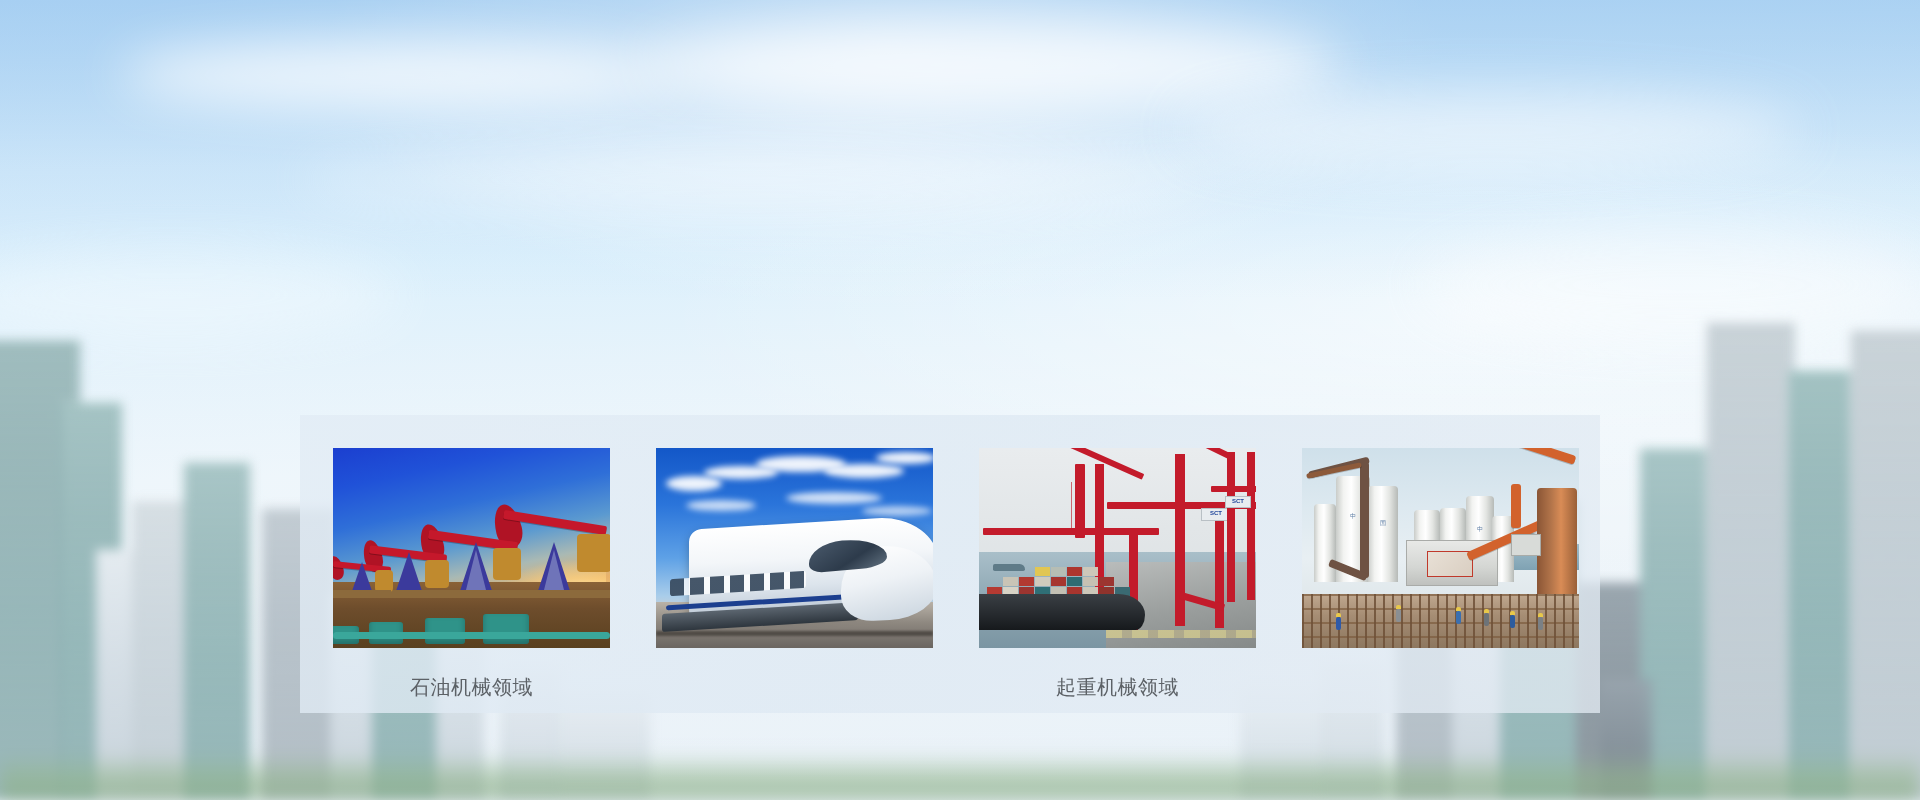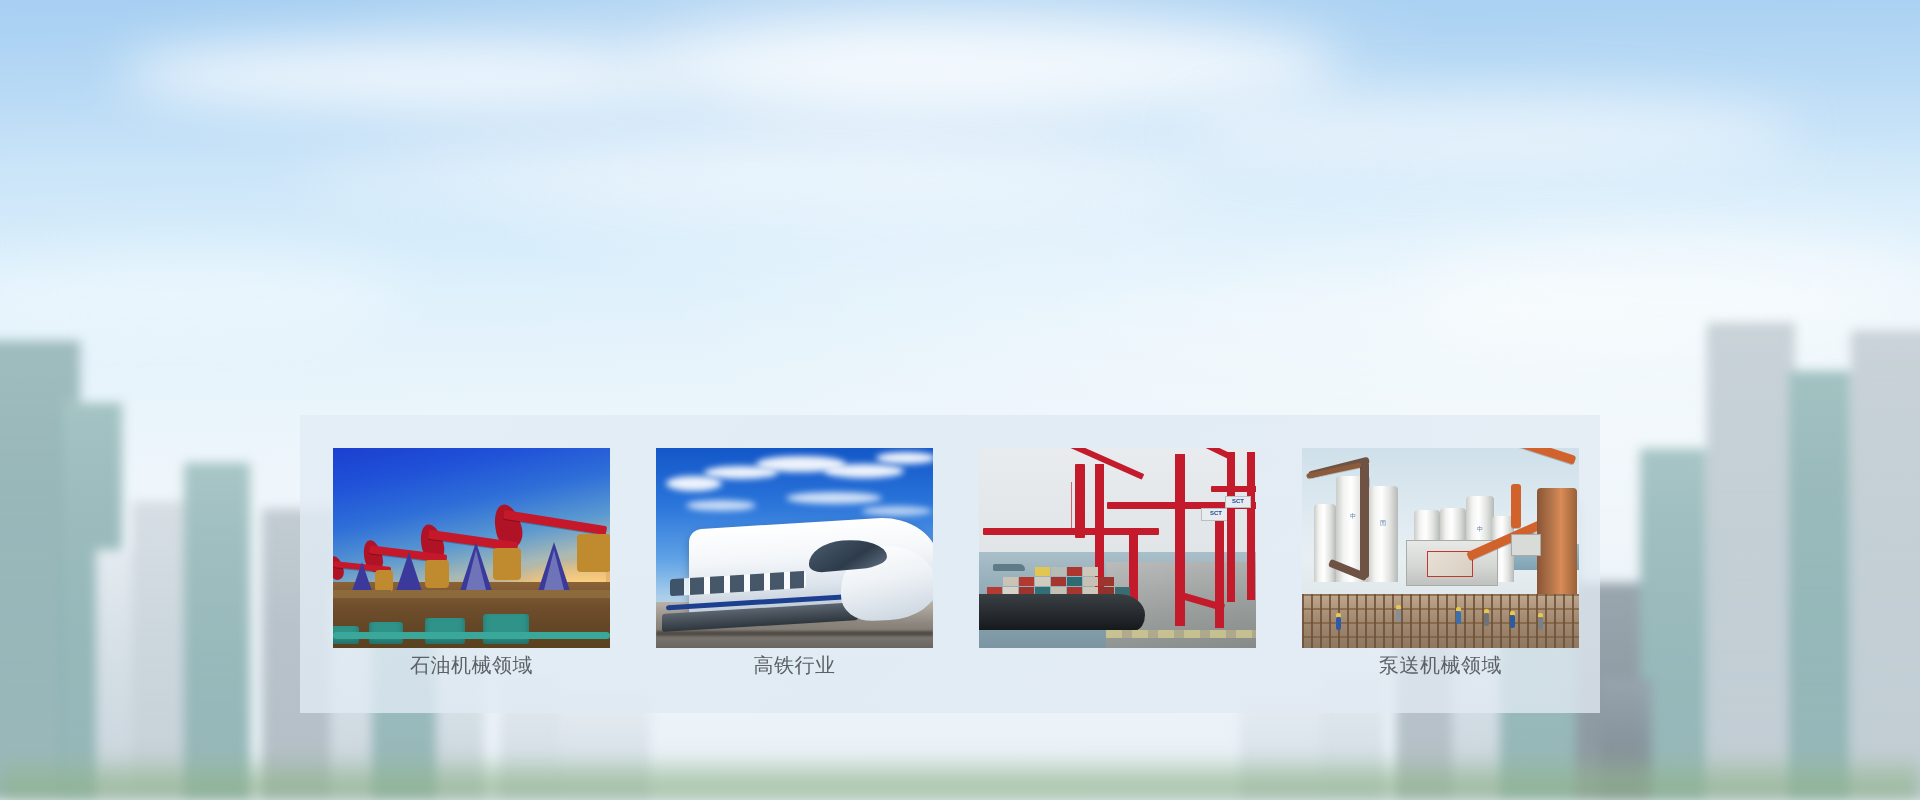--- a/index.html
+++ b/index.html
@@ -112,21 +112,21 @@
     gap:46px;
   }
   .card { width:277px; }
   .thumb {
     width:277px; height:200px;
     overflow:hidden;
     position:relative;
     background:#9cc0d8;
   }
   .card-label {
-    margin-top:4px;
+    margin-top:26px;
     text-align:center;
     font-size:20px;
     color:#5c6166;
     letter-spacing:.5px;
   }
 
   
   .oil-sky {
     position:absolute; inset:0;
     background:linear-gradient(168deg,
@@ -473,21 +473,20 @@
         <div class="tr-cloud" style="left:206px; top:58px; width:70px; height:10px; opacity:.7;"></div>
         <div class="tr-ground"></div>
         <div class="tr-rail"></div>
         <div class="tr-body"></div>
         <div class="tr-windows"></div>
         <div class="tr-stripe"></div>
         <div class="tr-skirt"></div>
         <div class="tr-nose"></div>
         <div class="tr-wind"></div>
       </div>
-      <div class="card-label">高铁行业</div>
     </div>
 
     <div class="card">
       <div class="thumb">
         <div class="pt-sky"></div>
         <div class="pt-water"></div>
         <div class="sm-boat"></div>
         <div class="pt-quay"></div>
         <div class="pt-quaystripe"></div>
 
@@ -533,20 +532,21 @@
           <div class="cbox" style="left:84px; bottom:10px; background:#2e6c73;"></div>
           <div class="cbox" style="left:100px;bottom:10px; background:#c6c1b3;"></div>
           <div class="cbox" style="left:116px;bottom:10px; background:#9c3530;"></div>
           <div class="cbox" style="left:52px; bottom:20px; background:#e1c653;"></div>
           <div class="cbox" style="left:68px; bottom:20px; background:#b6bdb4;"></div>
           <div class="cbox" style="left:84px; bottom:20px; background:#ad362e;"></div>
           <div class="cbox" style="left:100px;bottom:20px; background:#cdc8ba;"></div>
         </div>
         <div class="ship-hull"></div>
       </div>
+      <div class="card-label">起重机械领域</div>
     </div>
 
     <div class="card">
       <div class="thumb">
         <div class="cp-sky"></div>
         <div class="cp-hills"></div>
         <div class="cp-sea"></div>
 
         <div class="silo" style="left:12px; width:22px; height:78px;"></div>
         <div class="silo" style="left:34px; width:34px; height:106px;">
@@ -593,17 +593,16 @@
         <div class="worker" style="left:182px; bottom:22px; background:#6d7378;">
             <i></i>
           </div>
         <div class="worker" style="left:208px; bottom:20px; background:#2d5c9e;">
             <i></i>
           </div>
         <div class="worker" style="left:236px; bottom:18px; background:#7a8085;">
             <i></i>
           </div>
       </div>
-      <div class="card-label">泵送机械领域</div>
     </div>
 
   </div>
 </div>
 
 </body></html>

